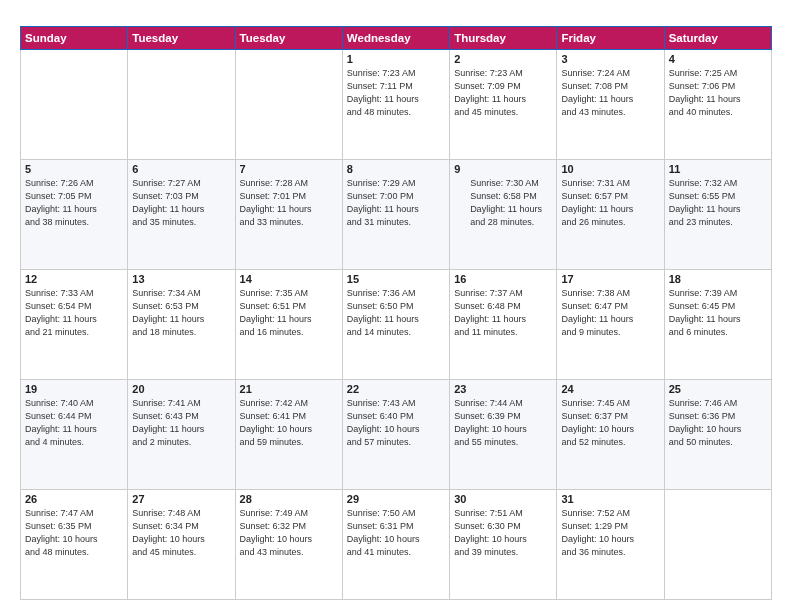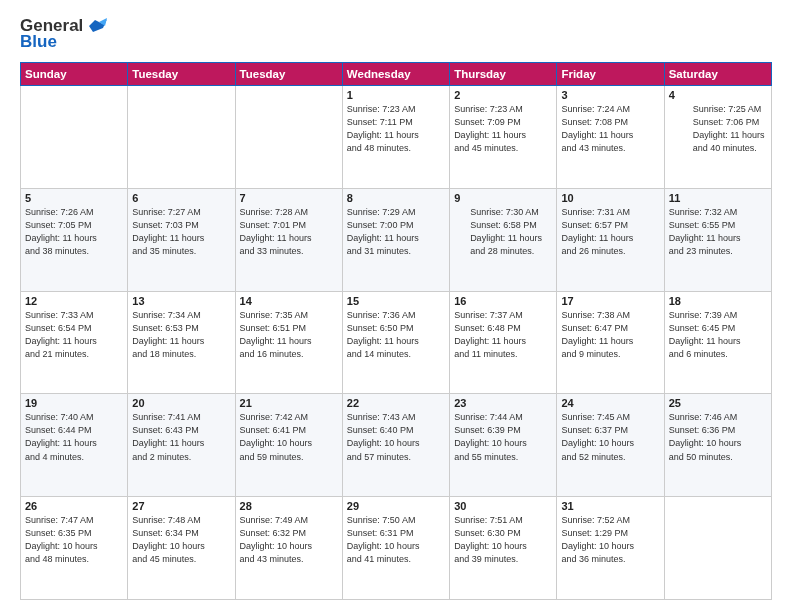--- a/index.html
+++ b/index.html
@@ -88,34 +88,20 @@
     }
     .empty-cell {
       background: #fff !important;
     }
   </style>
 </head>
 <body>
 
 <div class="page">
   <div class="header">
-    <div class="logo">
-      <div class="logo-row">
-        <div style="display:flex;flex-direction:column;align-items:flex-start;">
-          <div style="display:flex;align-items:center;">
-            <span style="font-size:17px;font-weight:bold;color:#333;">General</span>
-            <svg width="22" height="16" viewBox="0 0 22 16" style="margin-left:2px;">
-              <polygon points="4,8 10,2 18,6 22,1 18,10 8,14" fill="#1565c0"></polygon>
-              <polygon points="14,4 22,0 20,8" fill="#42a5f5"></polygon>
-            </svg>
-          </div>
-          <span style="font-size:17px;font-weight:bold;color:#1565c0;margin-top:-4px;">Blue</span>
-        </div>
-      </div>
-    </div>
   </div>
 
   <table class="calendar">
     <thead>
       <tr>
       <th>Sunday</th>
           <th>Tuesday</th>
           <th>Tuesday</th>
           <th>Wednesday</th>
           <th>Thursday</th>
@@ -144,21 +130,21 @@
           </td>
           <td>
             <span class="day-num">3</span>
             <div class="day-info" style="white-space: pre-line;">Sunrise: 7:24 AM
 Sunset: 7:08 PM
 Daylight: 11 hours
 and 43 minutes.</div>
           </td>
           <td>
             <span class="day-num">4</span>
-            <div class="day-info" style="white-space: pre-line; margin-left: 24px;">Sunrise: 7:25 AM
+            <div class="day-info" style="white-space: pre-line;">Sunrise: 7:25 AM
 Sunset: 7:06 PM
 Daylight: 11 hours
 and 40 minutes.</div>
           </td>
         </tr>
         <tr>
           <td>
             <span class="day-num">5</span>
             <div class="day-info" style="white-space: pre-line;">Sunrise: 7:26 AM
 Sunset: 7:05 PM

